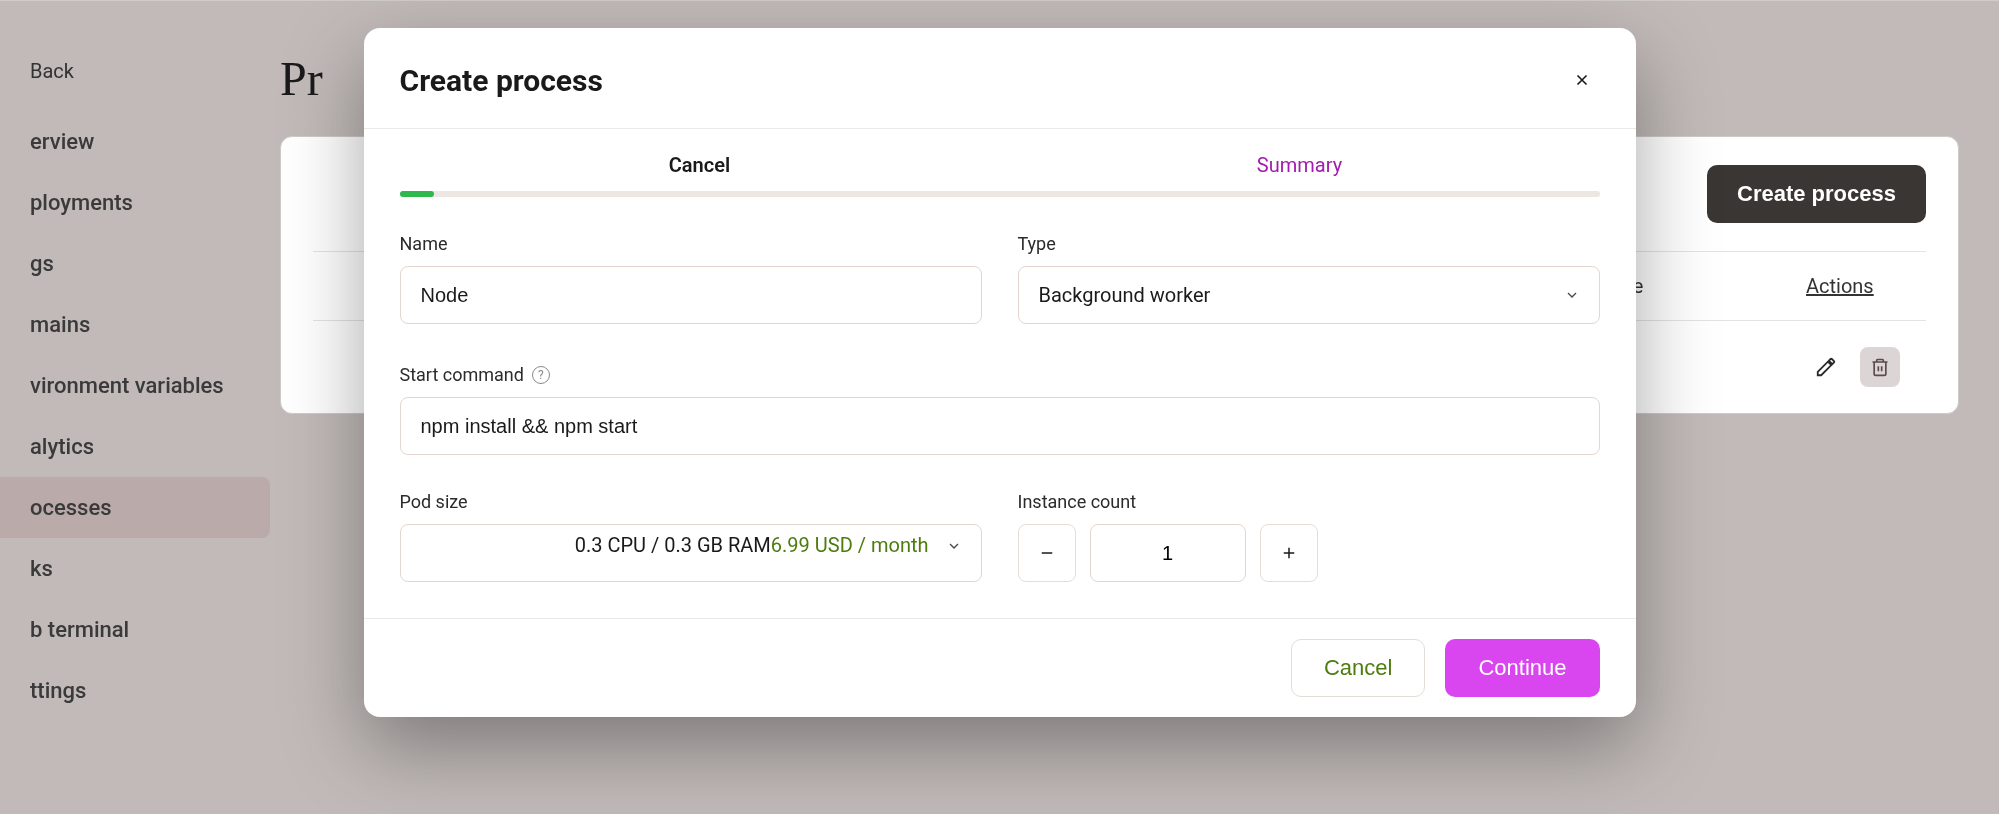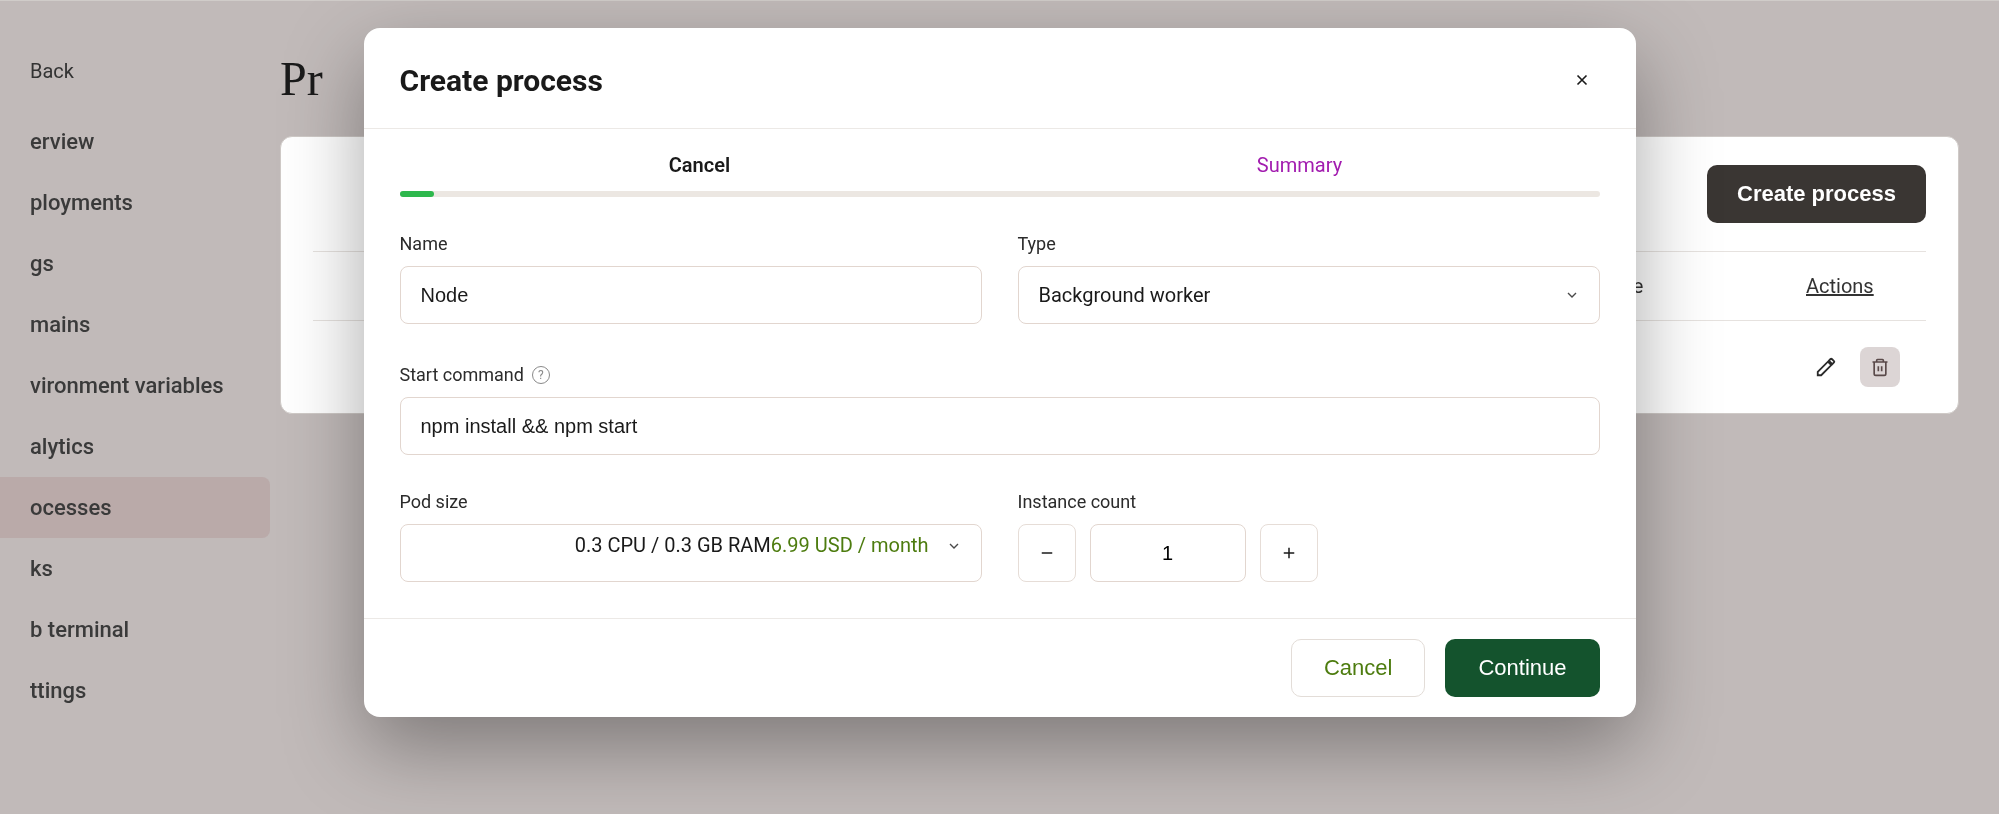--- a/index.html
+++ b/index.html
@@ -53,21 +53,21 @@
 .pod-display { height: 58px; border: 1px solid #e2d6cf; border-radius: 8px; padding: 0 52px 16px 20px; display: flex; align-items: center; justify-content: flex-end; font-size: 20px; cursor: pointer; }
 .pod-price { color: #4d7c0f; }
 .instance { width: 300px; }
 .instance-controls { display: flex; gap: 14px; align-items: center; }
 .stepper-btn { width: 58px; height: 58px; border: 1px solid #e6ddd7; border-radius: 8px; background: #fff; display: flex; align-items: center; justify-content: center; cursor: pointer; }
 .instance-input { width: 156px; height: 58px; border: 1px solid #e2d6cf; border-radius: 8px; text-align: center; font-size: 20px; }
 
 .modal-footer { border-top: 1px solid #ece9e6; padding: 20px 36px; display: flex; justify-content: flex-end; gap: 20px; }
 .btn { height: 58px; padding: 0 32px; border-radius: 10px; font-size: 22px; font-weight: 500; cursor: pointer; border: 1px solid transparent; }
 .btn-secondary { background: #fff; border-color: #e3ddd8; color: #4d7c0f; }
-.btn-primary { background: #14532d; color: #fff; }
+.btn-primary { background: #d946ef; color: #fff; }
 
 .help-icon { width: 18px; height: 18px; border: 1.5px solid #8a8a8a; border-radius: 50%; display: inline-flex; align-items: center; justify-content: center; font-size: 12px; color: #8a8a8a; }
 
 svg { display: block; }
 </style>
 </head>
 <body>
 
 <div class="page-bg">
   <div class="sidebar">

